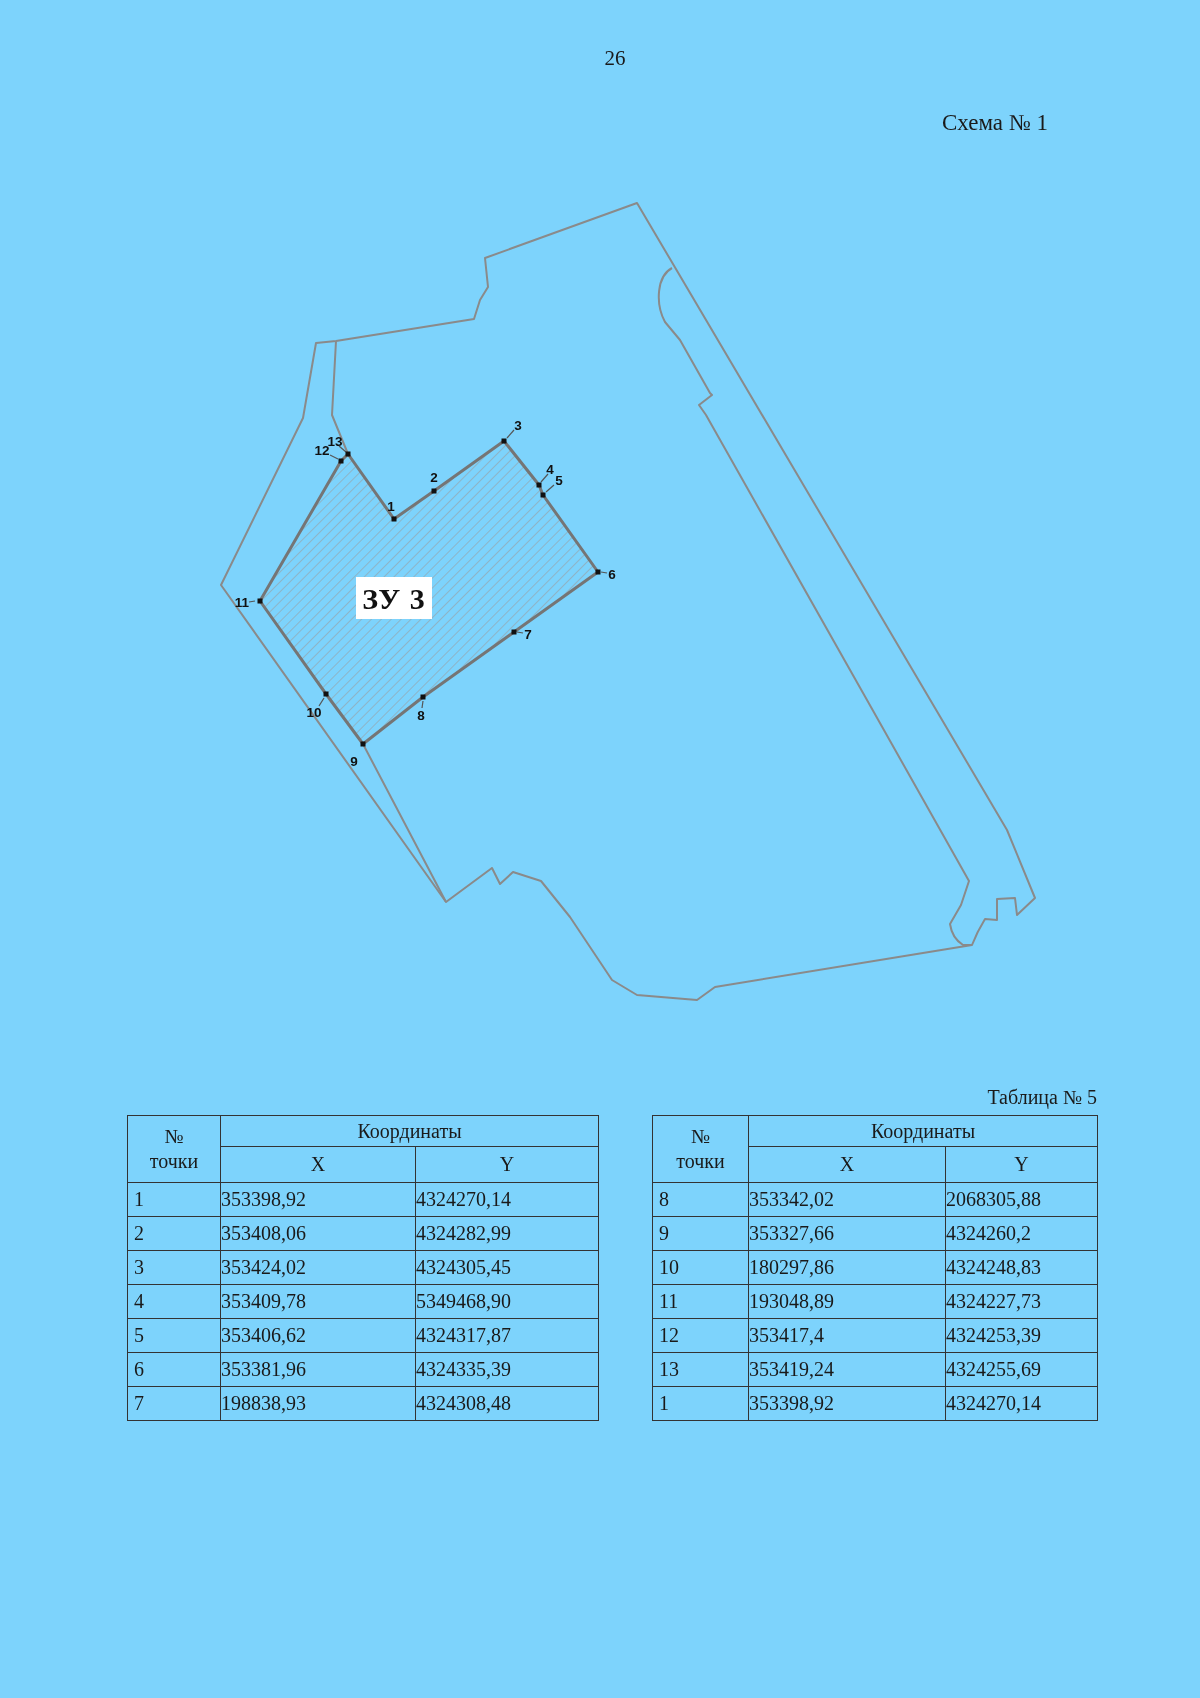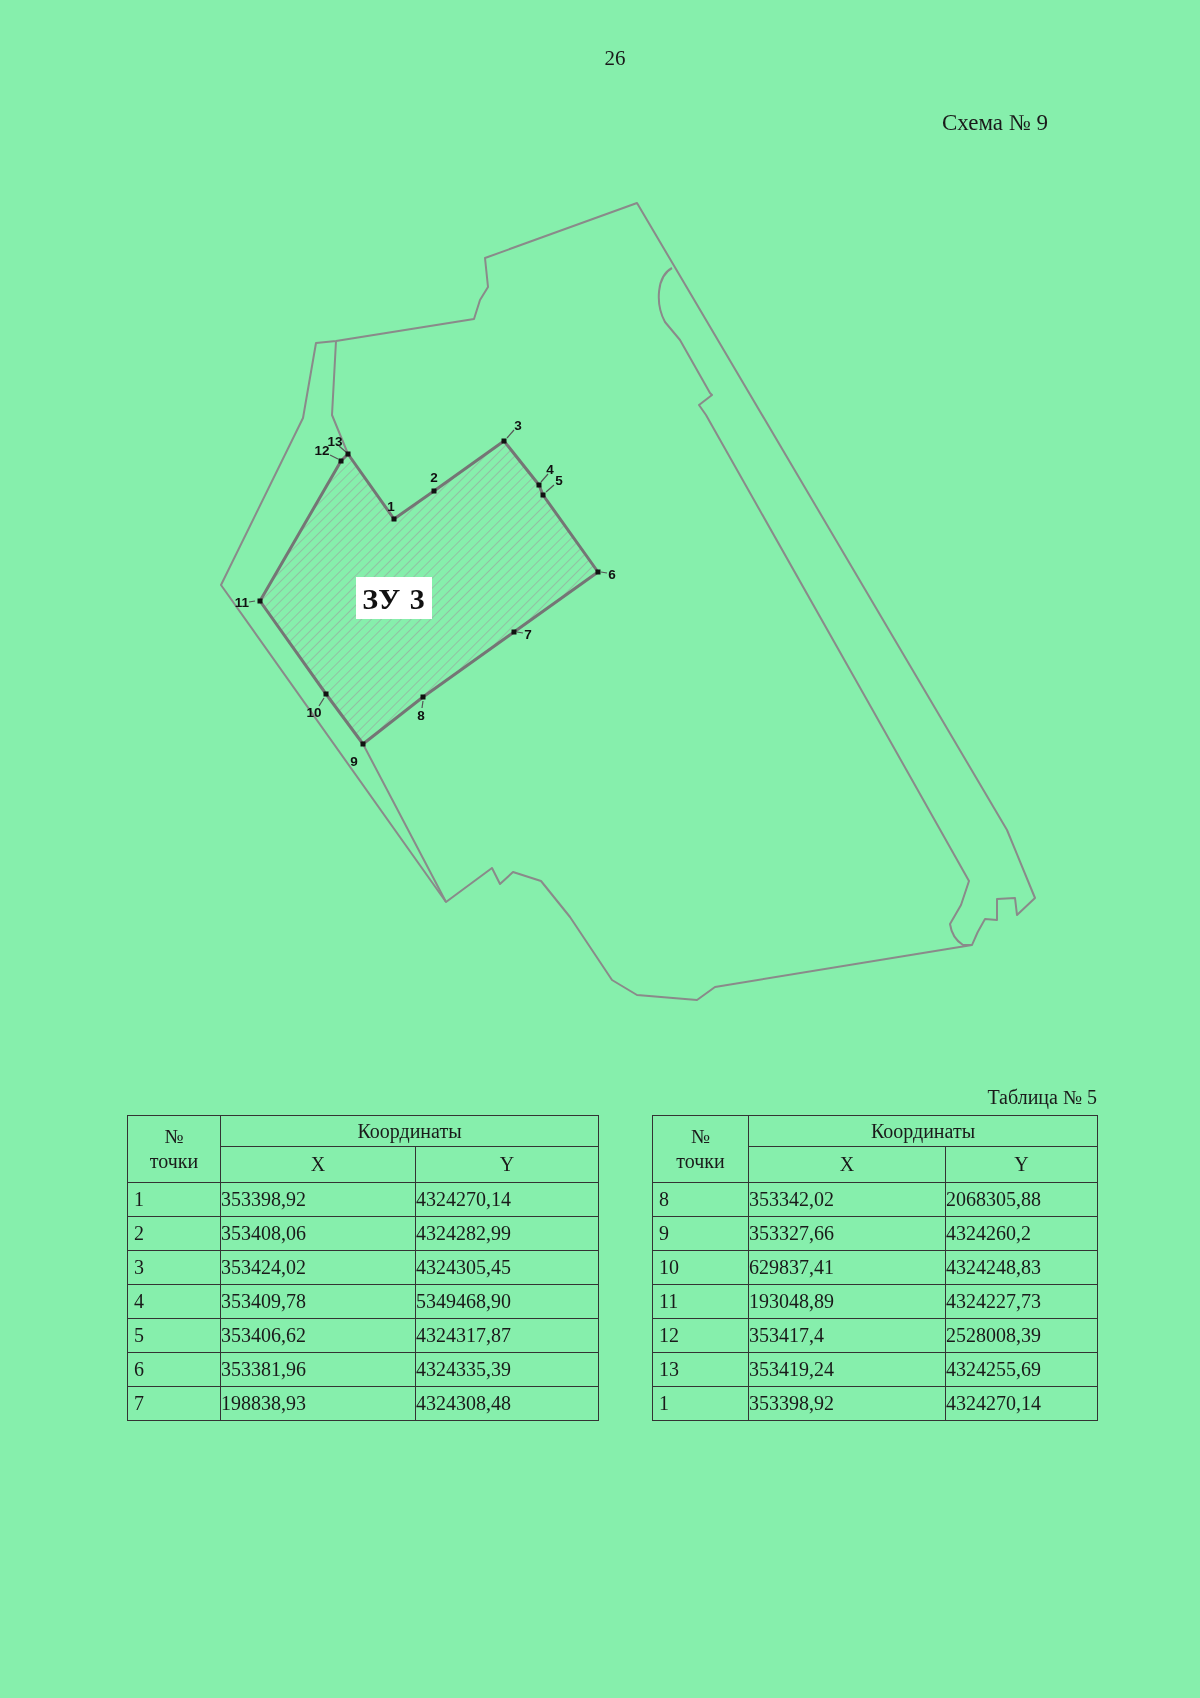--- a/index.html
+++ b/index.html
@@ -1,19 +1,19 @@
 <!DOCTYPE html>
 <html><head>
 <meta charset="utf-8">
 <style>
   html,body{margin:0;padding:0;background:#e8e8e8;}
   #page{
     position:relative;
     width:1200px;height:1698px;
-    background:#86efac;
+    background:#7dd3fc;
     margin:0 auto;
     font-family:"Liberation Serif","DejaVu Serif",serif;
     color:#1a1a1a;
     overflow:hidden;
   }
   .abs{position:absolute;}
   #page-number{
     left:580px;top:46px;width:70px;
     text-align:center;font-size:21px;
   }
@@ -59,21 +59,21 @@
     font-weight:bold;font-size:30px;fill:#111111;letter-spacing:1px;
   }
 </style>
 </head>
 <body>
 
 <div id="page">
 
   <div id="page-number" class="abs">26</div>
 
-  <div id="scheme-label" class="abs">Схема № 9</div>
+  <div id="scheme-label" class="abs">Схема № 1</div>
 
   <svg id="map-svg" class="abs" width="1200" height="1010" viewBox="0 0 1200 1010">
     <defs>
       <pattern id="hatch" width="7" height="7" patternUnits="userSpaceOnUse" patternTransform="rotate(-45)">
         <line x1="0" y1="0" x2="7" y2="0" stroke="#9b9b9b" stroke-width="1.1"></line>
       </pattern>
     </defs>
 
     <path d="M637,203
          L1007,830 L1035,898
@@ -223,32 +223,32 @@
           <td>353342,02</td>
           <td>2068305,88</td>
         </tr>
         <tr>
           <td class="pt">9</td>
           <td>353327,66</td>
           <td>4324260,2</td>
         </tr>
         <tr>
           <td class="pt">10</td>
-          <td>629837,41</td>
+          <td>180297,86</td>
           <td>4324248,83</td>
         </tr>
         <tr>
           <td class="pt">11</td>
           <td>193048,89</td>
           <td>4324227,73</td>
         </tr>
         <tr>
           <td class="pt">12</td>
           <td>353417,4</td>
-          <td>2528008,39</td>
+          <td>4324253,39</td>
         </tr>
         <tr>
           <td class="pt">13</td>
           <td>353419,24</td>
           <td>4324255,69</td>
         </tr>
         <tr>
           <td class="pt">1</td>
           <td>353398,92</td>
           <td>4324270,14</td>

